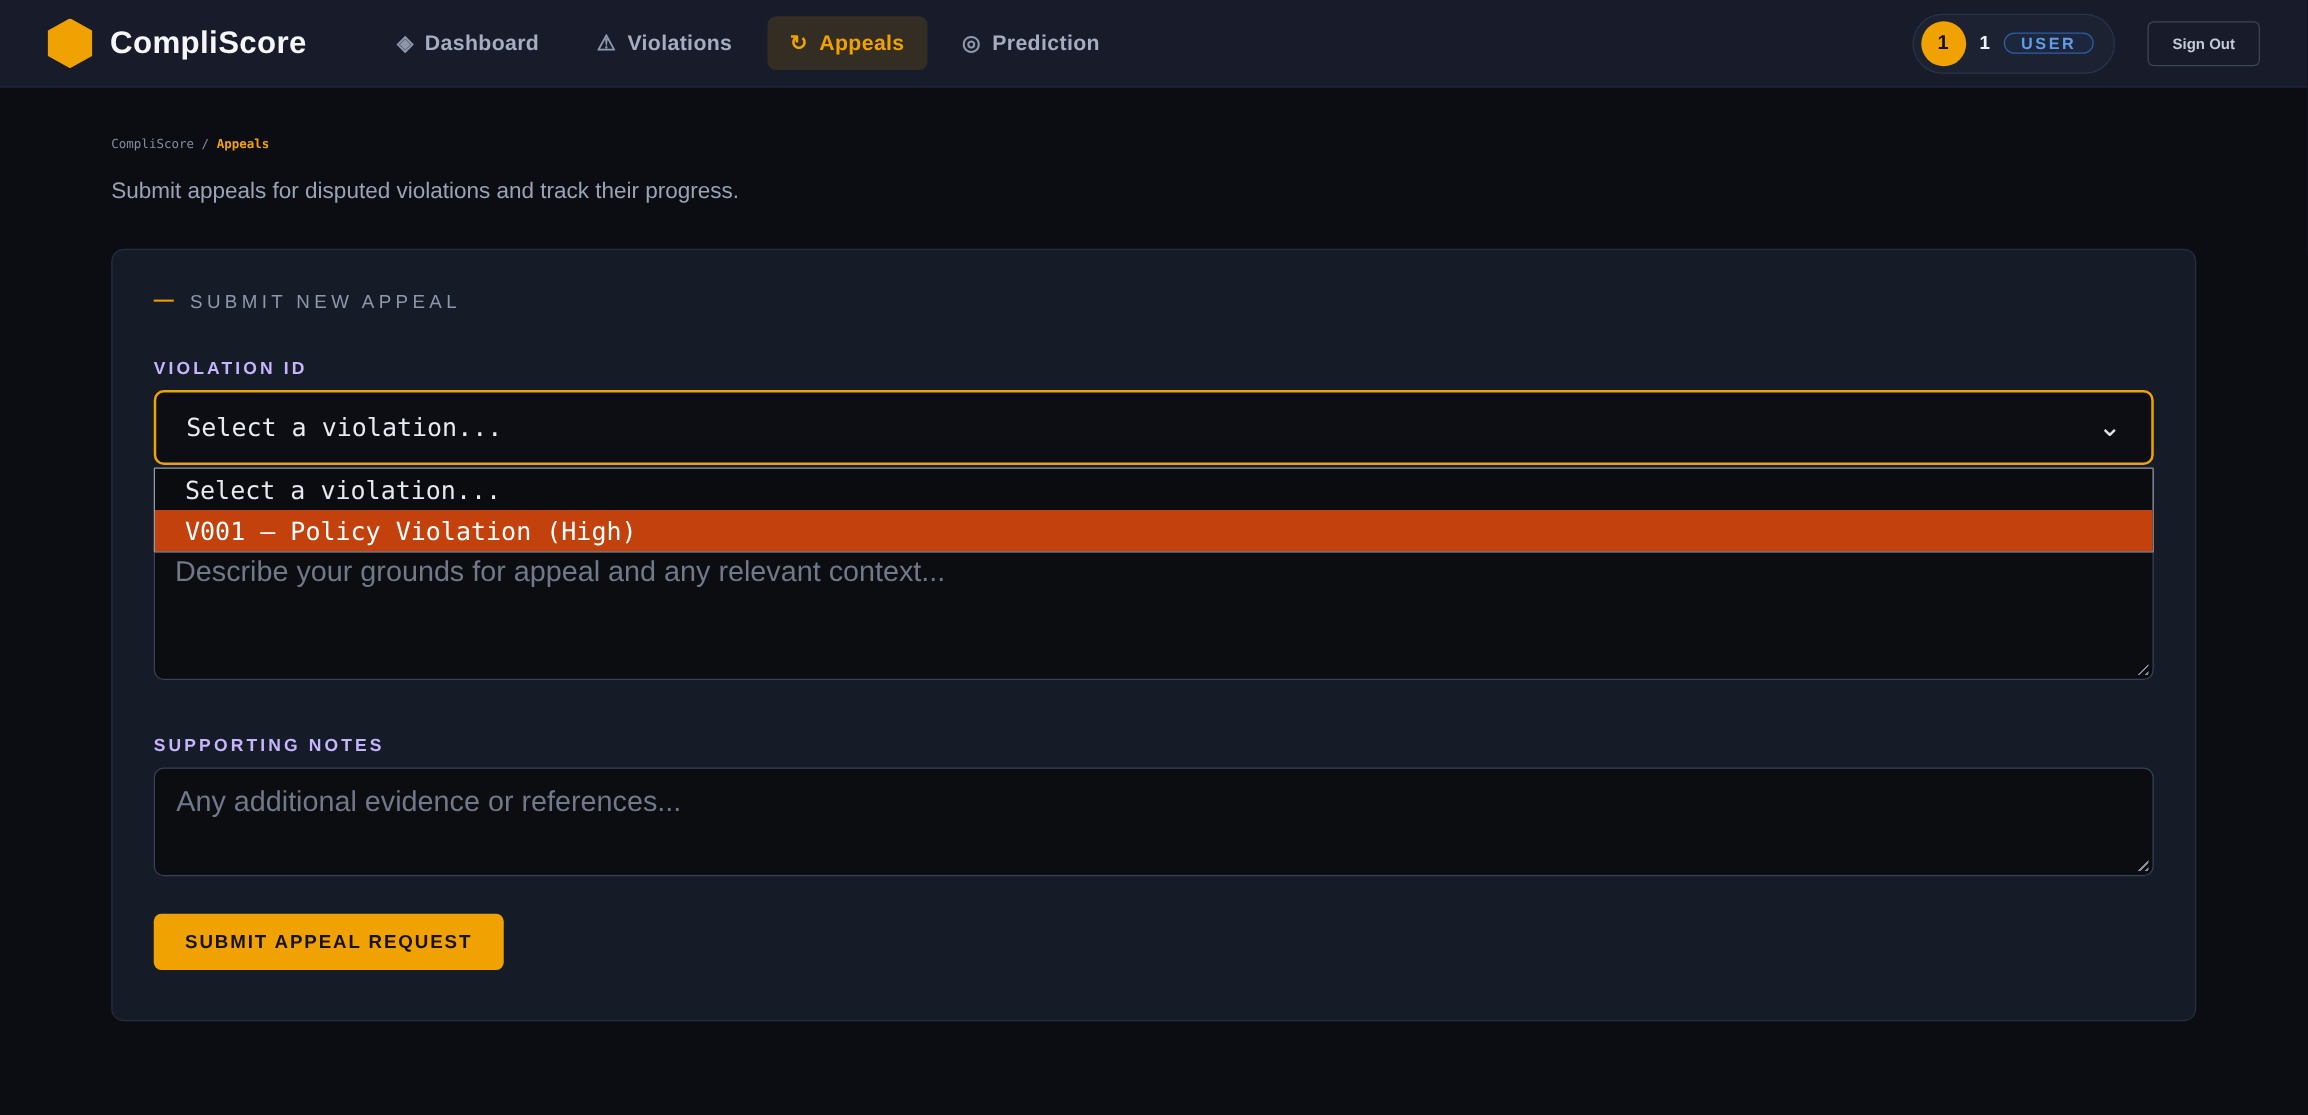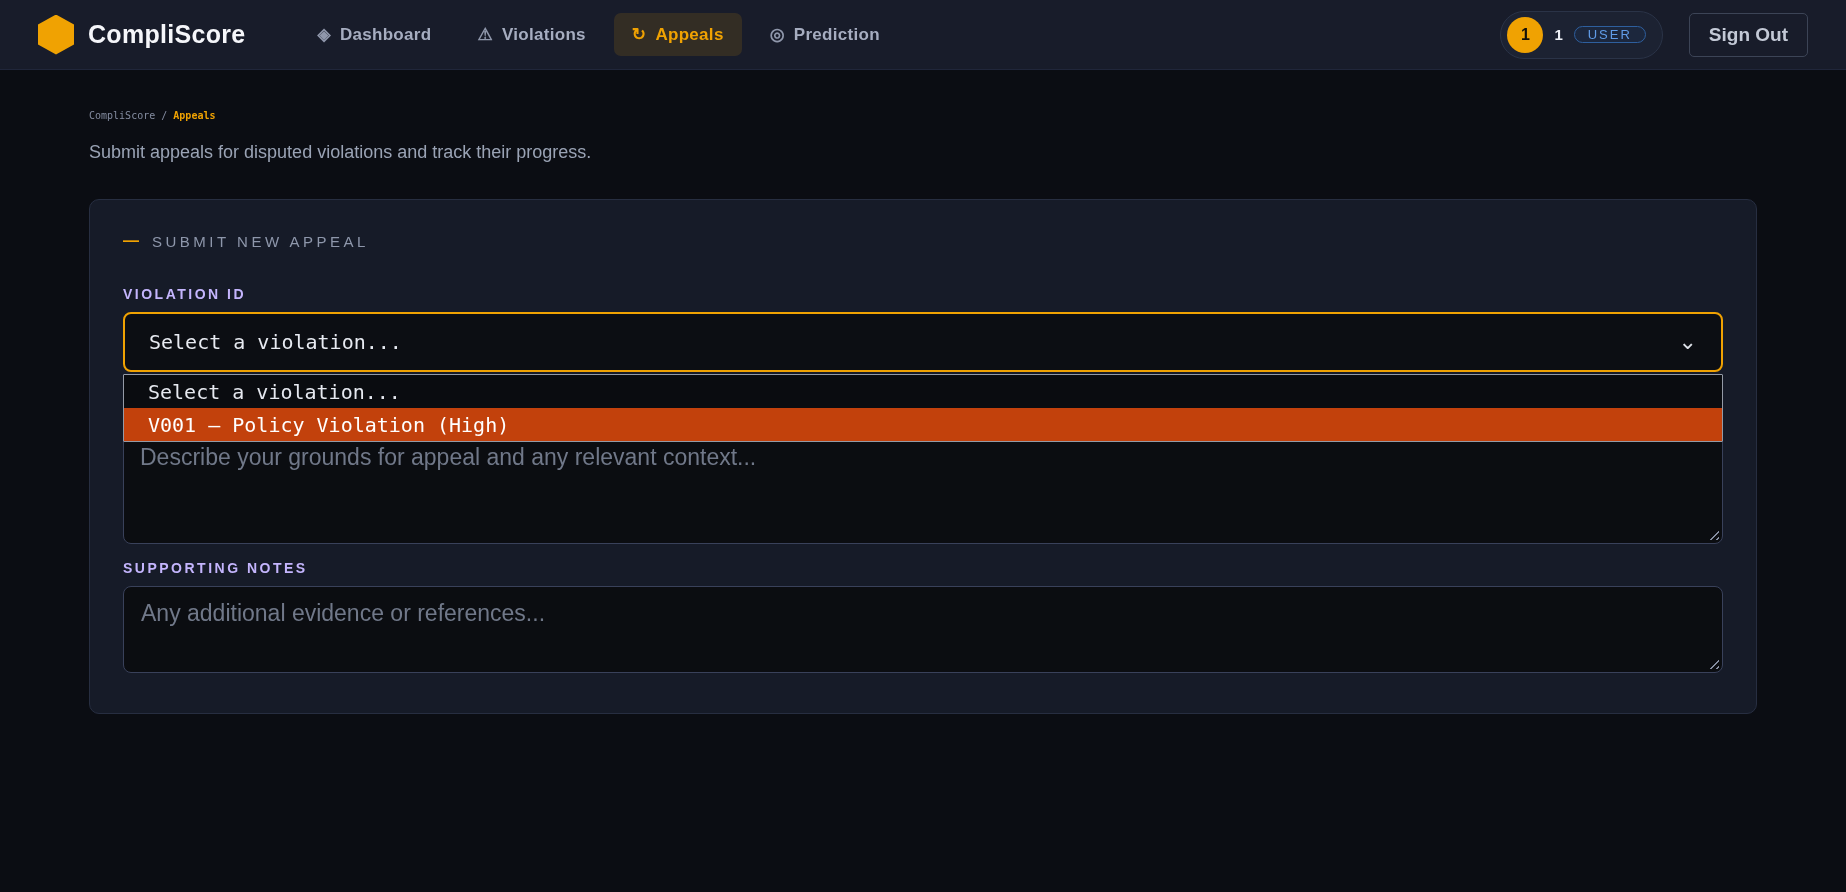--- a/index.html
+++ b/index.html
@@ -35,26 +35,26 @@
     border:1px solid #2a3347; border-radius:999px; background:#1c2232;
   }
   .avatar {
     width:36px; height:36px; border-radius:50%; background:#f0a202;
     display:flex; align-items:center; justify-content:center;
     color:#14110a; font-weight:800; font-size:16px;
   }
   .username { color:#eef1f6; font-size:15px; font-weight:600; }
   .role-badge {
     padding:0 13px; border:1.5px solid #2e5f9e; border-radius:999px;
-    color:#619ce8; font-size:13px; font-weight:400; letter-spacing:2px;
+    color:#619ce8; font-size:13px; font-weight:700; letter-spacing:2px;
     background:rgba(35,80,150,.12);
   }
   .signout-btn {
     margin-left:26px; padding:10px 19px; border:1px solid #3c4456; border-radius:5px;
-    background:transparent; color:#c3c9d6; font-size:19px; font-weight:600;
+    background:transparent; color:#c3c9d6; font-size:12px; font-weight:600;
     font-family:"Liberation Sans", sans-serif; cursor:pointer;
   }
 
   
   .main { padding:0 89px; }
   .breadcrumb {
     margin-top:40px; font-family:"DejaVu Sans Mono", monospace; font-size:10px; color:#848ca0;
   }
   .breadcrumb .crumb-current { color:#f0a202; font-weight:700; }
   .page-title { margin-top:9px; font-size:40px; font-weight:800; letter-spacing:.5px; color:#eceef4; }
@@ -185,22 +185,23 @@
         <div class="dropdown-option">Select a violation...</div>
         <div class="dropdown-option highlighted">V001 — Policy Violation (High)</div>
       </div>
     </div>
 
     <div class="ta-wrap grounds">
       <textarea class="ta-grounds" placeholder="Describe your grounds for appeal and any relevant context..." style=""></textarea>
       <span class="resize-handle"></span>
     </div>
 
-    <div class="field-label" style="margin-top:16px;">SUPPORTING NOTES</div>
+    <div class="field-label" style="margin-top:44px;">SUPPORTING NOTES</div>
 
     <div class="ta-wrap notes">
       <textarea class="ta-notes" placeholder="Any additional evidence or references..." style=""></textarea>
       <span class="resize-handle"></span>
     </div>
 
+    <button class="submit-btn">SUBMIT APPEAL REQUEST</button>
   </section>
 
 </main>
 
 </body></html>

